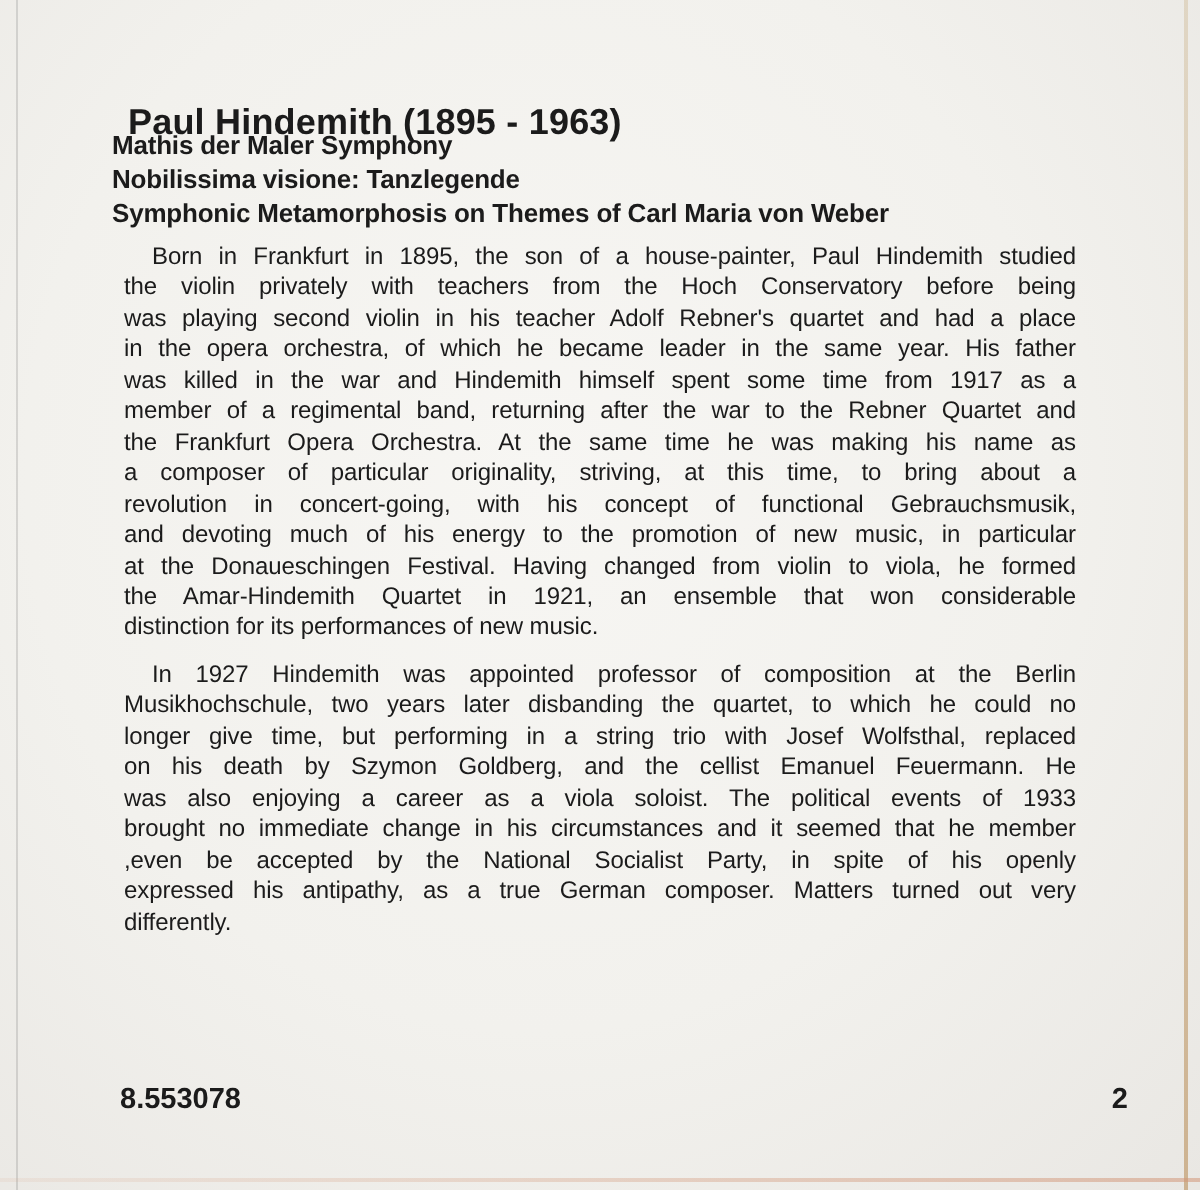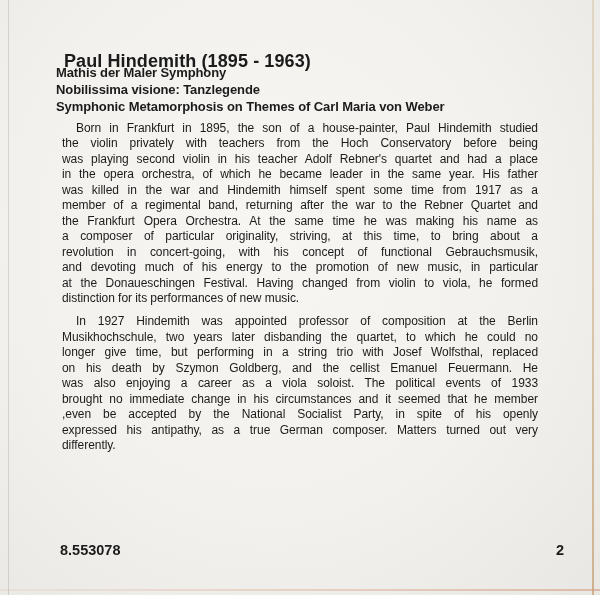--- a/index.html
+++ b/index.html
@@ -71,20 +71,21 @@
       <div class="line"><span>the violin privately with teachers from the Hoch Conservatory before being</span></div>
       <div class="line"><span>was playing second violin in his teacher Adolf Rebner's quartet and had a place</span></div>
       <div class="line"><span>in the opera orchestra, of which he became leader in the same year.  His father</span></div>
       <div class="line"><span>was killed in the war and Hindemith himself spent some time from 1917 as a</span></div>
       <div class="line"><span>member of a regimental band, returning after the war to the Rebner Quartet and</span></div>
       <div class="line"><span>the Frankfurt Opera Orchestra.  At the same time he was making his name as</span></div>
       <div class="line"><span>a composer of particular originality, striving, at this time, to bring about a</span></div>
       <div class="line"><span>revolution in concert-going, with his concept of functional </span><span class="italic">Gebrauchsmusik,</span></div>
       <div class="line"><span>and devoting much of his energy to the promotion of new music, in particular</span></div>
       <div class="line"><span>at the Donaueschingen Festival.  Having changed from violin to viola, he formed</span></div>
+      <div class="line"><span>the Amar-Hindemith Quartet in 1921, an ensemble that won considerable</span></div>
       <div class="line last"><span>distinction for its performances of new music.</span></div>
     </div>
     <div class="paragraph">
       <div class="line first"><span>In 1927 Hindemith was appointed professor of composition at the Berlin</span></div>
       <div class="line"><span>Musikhochschule, two years later disbanding the quartet, to which he could no</span></div>
       <div class="line"><span>longer give time, but performing in a string trio with Josef Wolfsthal, replaced</span></div>
       <div class="line"><span>on his death by Szymon Goldberg, and the cellist Emanuel Feuermann.  He</span></div>
       <div class="line"><span>was also enjoying a career as a viola soloist.  The political events of 1933</span></div>
       <div class="line"><span>brought no immediate change in his circumstances and it seemed that he member</span></div>
       <div class="line"><span>,even be accepted by the National Socialist Party, in spite of his openly</span></div>

